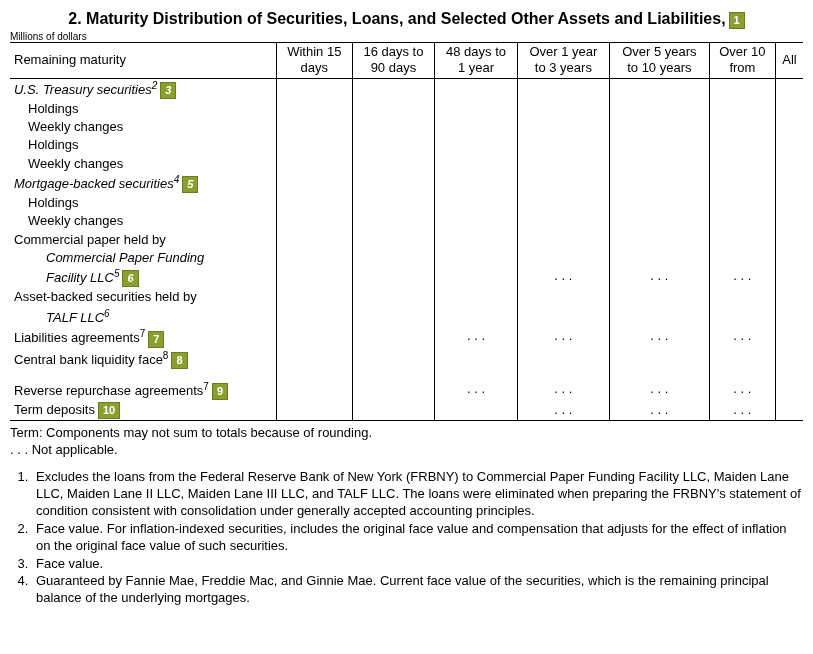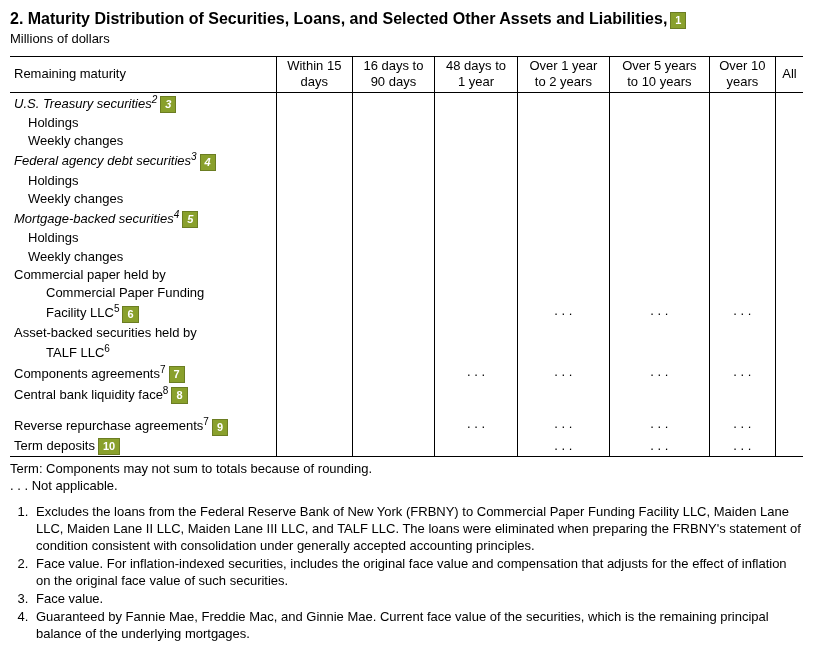--- a/index.html
+++ b/index.html
@@ -8,25 +8,26 @@
       font-size: 13px;
       color: #000;
       background: #fff;
       padding: 10px;
       width: 813px;
     }
     .title {
       font-size: 16px;
       font-weight: bold;
       margin-bottom: 2px;
+      text-align: center;
     }
     .subtitle {
-      font-size: 13px;
+      font-size: 10px;
       border-bottom: 1px solid #000;
-      padding-bottom: 10px;
+      padding-bottom: 0;
     }
     table {
       width: 100%;
       border-collapse: collapse;
       font-size: 13px;
     }
     th, td {
       padding: 1px 4px;
       text-align: center;
       vertical-align: top;
@@ -34,21 +35,21 @@
     }
     th {
       font-weight: normal;
       border-bottom: 1px solid #000;
     }
     td.label {
       text-align: left;
       white-space: nowrap;
     }
     td.label.indent1 { padding-left: 18px; }
-    td.label.indent2 { padding-left: 36px; }
+    td.label.indent2 { padding-left: 36px; font-style: italic; }
     .italic { font-style: italic; margin-left: 9px; }
     .vline { border-right: 1px solid #000; }
     .bottom-border td { border-bottom: 1px solid #000; }
     .ref-badge {
       display: inline-block;
       background: #89a02c;
       color: #fff;
       font-weight: bold;
       font-size: 11px;
       padding: 0 4px;
@@ -82,23 +83,23 @@
 
 <table>
   <thead>
     <tr>
       <th class="vline" style="text-align:left; vertical-align:middle;" rowspan="1">
         <span>Remaining maturity</span>
       </th>
       <th class="vline"><span>Within 15</span><br><span>days</span></th>
       <th class="vline"><span>16 days to</span><br><span>90 days</span></th>
       <th class="vline"><span>48 days to</span><br><span>1 year</span></th>
-      <th class="vline"><span>Over 1 year</span><br><span>to 2 years</span></th>
+      <th class="vline"><span>Over 1 year</span><br><span>to 3 years</span></th>
       <th class="vline"><span>Over 5 years</span><br><span>to 10 years</span></th>
-      <th class="vline"><span>Over 10</span><br><span>years</span></th>
+      <th class="vline"><span>Over 10</span><br><span>from</span></th>
       <th style="vertical-align:middle;"><span>All</span></th>
     </tr>
   </thead>
   <tbody>
     <tr>
       <td class="label vline italic"><span>U.S. Treasury securities</span><sup>2</sup><span class="ref-badge">3</span></td>
       <td class="vline"></td>
         <td class="vline"></td>
         <td class="vline"></td>
         <td class="vline"></td>
@@ -120,30 +121,20 @@
         <td class="label vline indent1">Weekly changes</td>
         <td class="vline"></td>
         <td class="vline"></td>
         <td class="vline"></td>
         <td class="vline"></td>
         <td class="vline"></td>
         <td class="vline"></td>
         <td></td>
       </tr>
     <tr>
-      <td class="label vline italic"><span>Federal agency debt securities</span><sup>3</sup><span class="ref-badge">4</span></td>
-      <td class="vline"></td>
-        <td class="vline"></td>
-        <td class="vline"></td>
-        <td class="vline"></td>
-        <td class="vline"></td>
-        <td class="vline"></td>
-        <td></td>
-    </tr>
-    <tr>
         <td class="label vline indent1">Holdings</td>
         <td class="vline"></td>
         <td class="vline"></td>
         <td class="vline"></td>
         <td class="vline"></td>
         <td class="vline"></td>
         <td class="vline"></td>
         <td></td>
       </tr>
     <tr>
@@ -230,21 +221,21 @@
       <td class="label vline indent2"><span>TALF LLC</span><sup>6</sup></td>
       <td class="vline"></td>
         <td class="vline"></td>
         <td class="vline"></td>
         <td class="vline"></td>
         <td class="vline"></td>
         <td class="vline"></td>
         <td></td>
     </tr>
     <tr>
-      <td class="label vline"><span>Components agreements</span><sup>7</sup><span class="ref-badge">7</span></td>
+      <td class="label vline"><span>Liabilities agreements</span><sup>7</sup><span class="ref-badge">7</span></td>
       <td class="vline"></td>
         <td class="vline"></td>
         <td class="vline">. . .</td>
         <td class="vline">. . .</td>
         <td class="vline">. . .</td>
         <td class="vline">. . .</td>
         <td></td>
     </tr>
     <tr>
       <td class="label vline"><span>Central bank liquidity face</span><sup>8</sup><span class="ref-badge">8</span></td>

